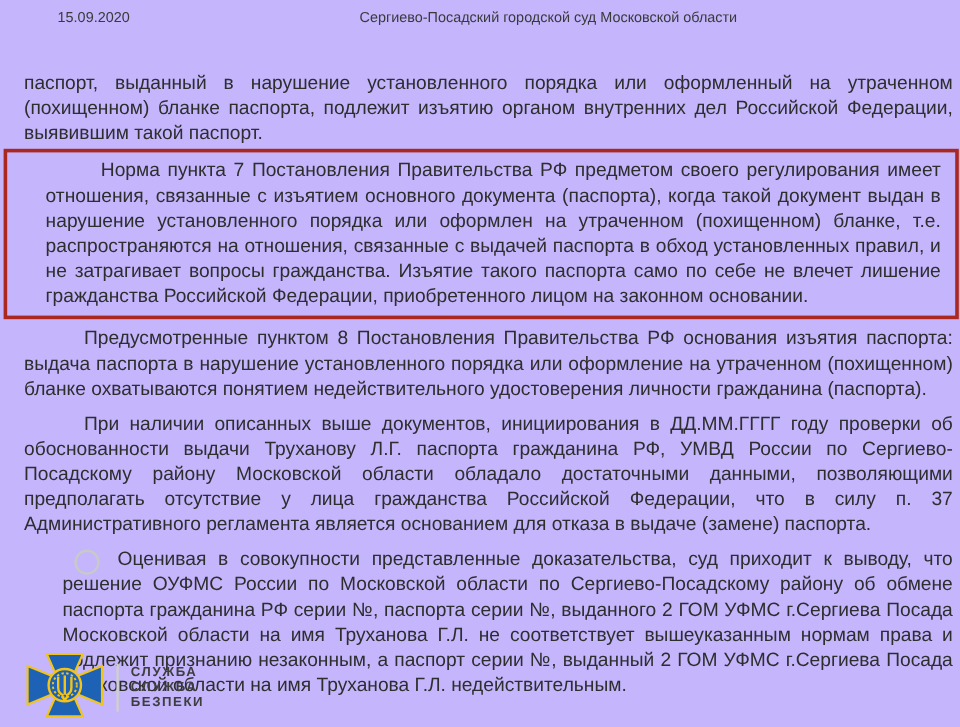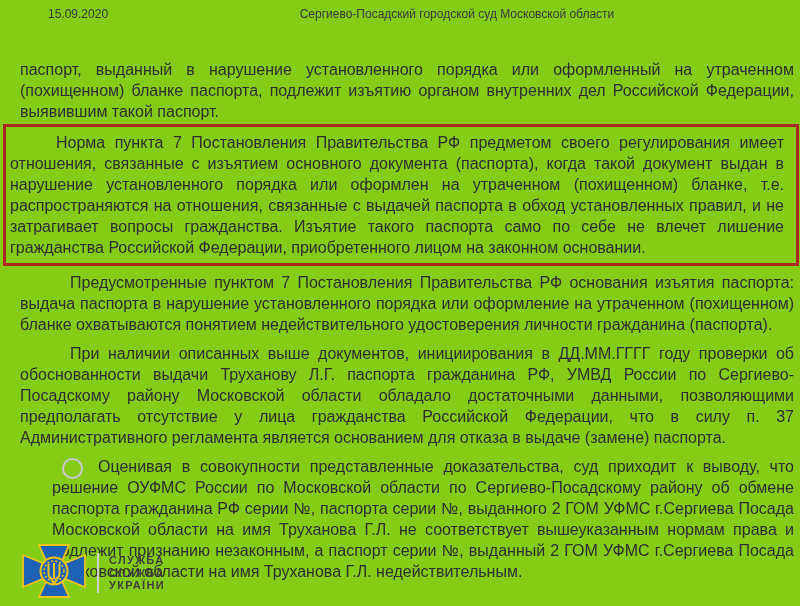--- a/index.html
+++ b/index.html
@@ -2,21 +2,21 @@
 <html style="--highlight-border: #aa2820; --emblem-blue: #1d62b4; --emblem-gold: #f2c318; --body-text: #2e2e2e;"><head>
 <meta charset="utf-8">
 <style>
   * { box-sizing: border-box; }
   html, body { margin: 0; padding: 0; background: #ffffff; }
 
   .page {
     position: relative;
     width: 800px;
     height: 606px;
-    background: #84cc16;
+    background: #c4b5fd;
     font-family: "Liberation Sans", "DejaVu Sans", sans-serif;
     color: var(--body-text, #2e2e2e);
     overflow: hidden;
   }
 
   
   .header { position: absolute; top: 7px; left: 0; width: 100%; height: 16px; font-size: 12px; color: #3a3a3a; }
   .header .date { position: absolute; left: 48px; top: 0; }
   .header .court { text-align: center; transform: translateX(57px); white-space: nowrap; }
 
@@ -29,21 +29,21 @@
     text-align: justify;
     text-indent: 50px;
     color: var(--body-text, #2e2e2e);
   }
   .no-indent { text-indent: 0; margin-bottom: 2px; }
   .mb8 { margin-bottom: 8px; }
 
   .redbox {
     border: 3px solid var(--highlight-border, #aa2820);
     margin: 0 -5px 6px -17px;
-    padding: 5px 12px 5px 4px;
+    padding: 5px 12px 5px 32px;
   }
   .redbox .para { text-indent: 46px; }
 
   .para-wrap { position: relative; margin-left: 32px; }
   .para-wrap .para { text-indent: 46px; }
   .circle-mark {
     position: absolute;
     left: 10px;
     top: 2px;
     width: 21px;
@@ -82,21 +82,21 @@
   </div>
 
   <div class="content">
 
     <p class="para no-indent">паспорт, выданный в нарушение установленного порядка или оформленный на утраченном (похищенном) бланке паспорта, подлежит изъятию органом внутренних дел Российской Федерации, выявившим такой паспорт.</p>
 
     <div class="redbox">
       <p class="para">Норма пункта 7 Постановления Правительства РФ предметом своего регулирования имеет отношения, связанные с изъятием основного документа (паспорта), когда такой документ выдан в нарушение установленного порядка или оформлен на утраченном (похищенном) бланке, т.е. распространяются на отношения, связанные с выдачей паспорта в обход установленных правил, и не затрагивает вопросы гражданства. Изъятие такого паспорта само по себе не влечет лишение гражданства Российской Федерации, приобретенного лицом на законном основании.</p>
     </div>
 
-    <p class="para mb8">Предусмотренные пунктом 7 Постановления Правительства РФ основания изъятия паспорта: выдача паспорта в нарушение установленного порядка или оформление на утраченном (похищенном) бланке охватываются понятием недействительного удостоверения личности гражданина (паспорта).</p>
+    <p class="para mb8">Предусмотренные пунктом 8 Постановления Правительства РФ основания изъятия паспорта: выдача паспорта в нарушение установленного порядка или оформление на утраченном (похищенном) бланке охватываются понятием недействительного удостоверения личности гражданина (паспорта).</p>
 
     <p class="para mb8">При наличии описанных выше документов, инициирования в ДД.ММ.ГГГГ году проверки об обоснованности выдачи Труханову Л.Г. паспорта гражданина РФ, УМВД России по Сергиево-Посадскому району Московской области обладало достаточными данными, позволяющими предполагать отсутствие у лица гражданства Российской Федерации, что в силу п. 37 Административного регламента является основанием для отказа в выдаче (замене) паспорта.</p>
 
     <div class="para-wrap">
       <span class="circle-mark"></span>
       <p class="para">Оценивая в совокупности представленные доказательства, суд приходит к выводу, что решение ОУФМС России по Московской области по Сергиево-Посадскому району об обмене паспорта гражданина РФ серии №, паспорта серии №, выданного 2 ГОМ УФМС г.Сергиева Посада Московской области на имя Труханова Г.Л. не соответствует вышеуказанным нормам права и подлежит признанию незаконным, а паспорт серии №, выданный 2 ГОМ УФМС г.Сергиева Посада Московской области на имя Труханова Г.Л. недействительным.</p>
     </div>
 
   </div>
 
@@ -112,17 +112,17 @@
         <path d="M34,21 L34,37"></path>
         <path d="M28.5,22 L28.5,31 Q28.5,36 33,37.5"></path>
         <path d="M39.5,22 L39.5,31 Q39.5,36 35,37.5"></path>
         <path d="M31.5,38 L34,41.5 L36.5,38"></path>
       </g>
     </svg>
     <div class="logo-sep"></div>
     <div class="logo-text">
       <div>СЛУЖБА</div>
       <div>СЛУЖБА</div>
-      <div>УКРАЇНИ</div>
+      <div>БЕЗПЕКИ</div>
     </div>
   </div>
 
 </div>
 
 </body></html>

